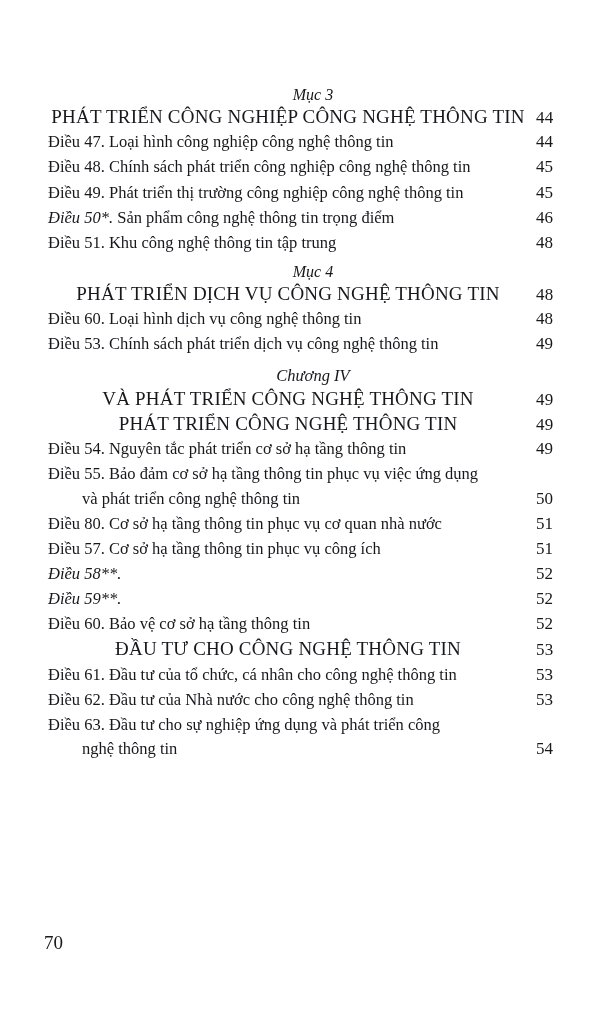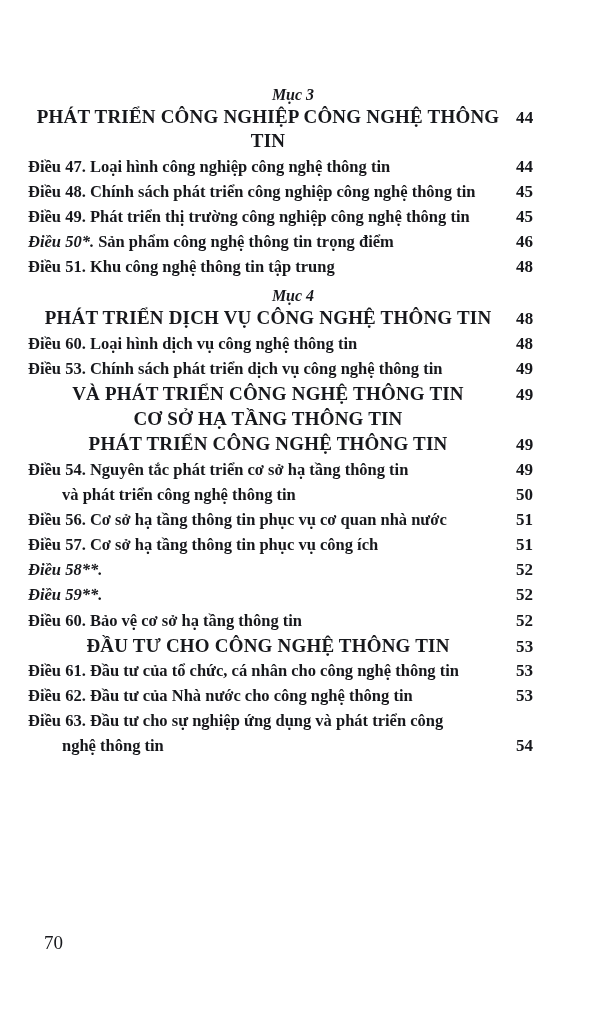--- a/index.html
+++ b/index.html
@@ -11,24 +11,23 @@
     position: relative;
     width: 609px;
     height: 1022px;
     background: #ffffff;
     font-family: "Liberation Serif", serif;
     color: #17181c;
     overflow: hidden;
   }
   .content {
     position: absolute;
-    left: 28px;
+    left: 48px;
     top: 78px;
     width: 530px;
-    font-weight: bold;
   }
   .row {
     display: flex;
     align-items: baseline;
     width: 100%;
   }
   .row .txt {
     flex: 1 1 auto;
   }
   .row .pg {
@@ -120,42 +119,43 @@
         <div class="pg">48</div>
       </div>
       <div class="row entry">
         <div class="txt">Điều 60. Loại hình dịch vụ công nghệ thông tin</div>
         <div class="pg">48</div>
       </div>
       <div class="row entry">
         <div class="txt">Điều 53. Chính sách phát triển dịch vụ công nghệ thông tin</div>
         <div class="pg">49</div>
       </div>
+      <div class="chuong">Chương IV</div>
       <div class="row heading heading-row">
         <div class="txt-head">VÀ PHÁT TRIỂN CÔNG NGHỆ THÔNG TIN</div>
         <div class="pg">49</div>
-      </div>
-      <div class="row heading heading-row">
-        <div class="txt-head">CƠ SỞ HẠ TẦNG THÔNG TIN</div>
-        <div class="pg"></div>
       </div>
       <div class="row heading heading-row">
         <div class="txt-head">PHÁT TRIỂN CÔNG NGHỆ THÔNG TIN</div>
         <div class="pg">49</div>
       </div>
       <div class="row entry">
         <div class="txt">Điều 54. Nguyên tắc phát triển cơ sở hạ tầng thông tin</div>
         <div class="pg">49</div>
       </div>
       <div class="row entry">
+        <div class="txt">Điều 55. Bảo đảm cơ sở hạ tầng thông tin phục vụ việc ứng dụng</div>
+        <div class="pg"></div>
+      </div>
+      <div class="row entry">
         <div class="txt cont">và phát triển công nghệ thông tin</div>
         <div class="pg">50</div>
       </div>
       <div class="row entry">
-        <div class="txt">Điều 56. Cơ sở hạ tầng thông tin phục vụ cơ quan nhà nước</div>
+        <div class="txt">Điều 80. Cơ sở hạ tầng thông tin phục vụ cơ quan nhà nước</div>
         <div class="pg">51</div>
       </div>
       <div class="row entry">
         <div class="txt">Điều 57. Cơ sở hạ tầng thông tin phục vụ công ích</div>
         <div class="pg">51</div>
       </div>
       <div class="row entry">
         <div class="txt ital">Điều 58**.</div>
         <div class="pg">52</div>
       </div>

